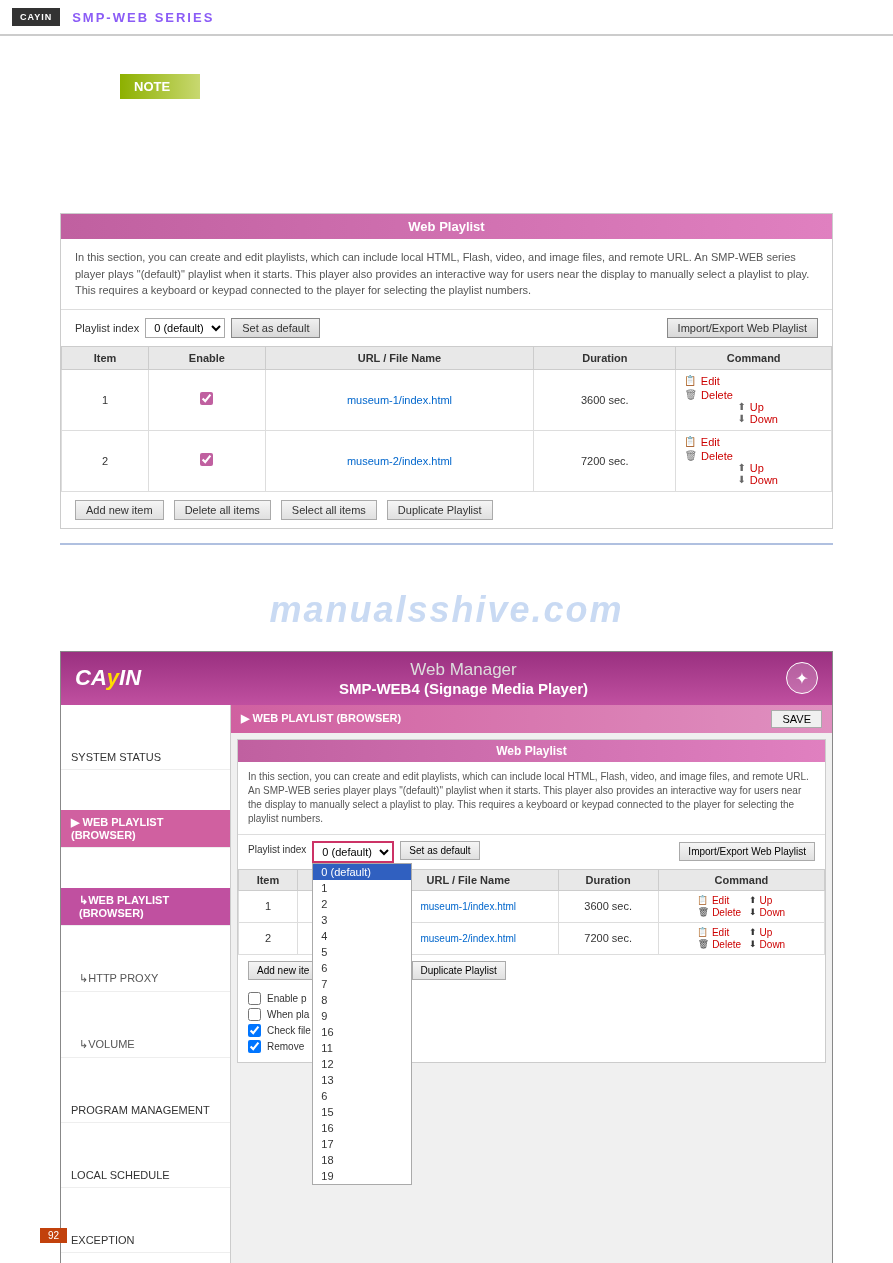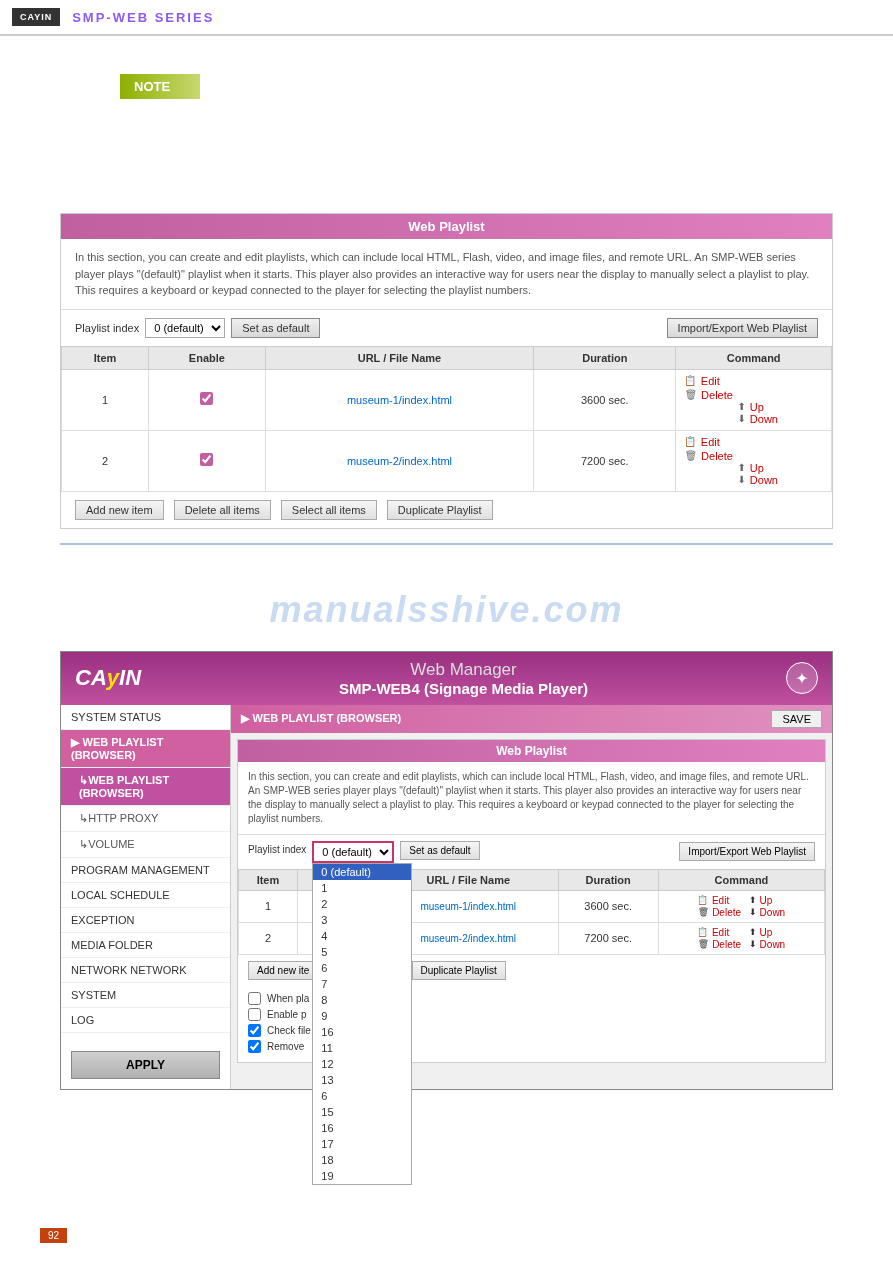--- a/index.html
+++ b/index.html
@@ -236,20 +236,21 @@
       background: #fff;
       border-right: 1px solid #ccc;
       flex-shrink: 0;
     }
     .wm-sidebar-item {
       padding: 6px 10px;
       font-size: 11px;
       border-bottom: 1px solid #eee;
       cursor: pointer;
       color: #333;
+      margin-top: 40px;
     }
     .wm-sidebar-item.active {
       background: #d060a0;
       color: #fff;
       font-weight: bold;
     }
     .wm-sidebar-item.sub {
       padding-left: 18px;
       color: #555;
     }
@@ -701,27 +702,27 @@
 
         <div class="wm-bottom-buttons">
           <button class="wm-btn">Add new ite</button>
           <button class="wm-btn">Select all items</button>
           <button class="wm-btn">Duplicate Playlist</button>
         </div>
 
         <div class="wm-checkboxes">
           <div class="wm-checkbox-row">
             <input type="checkbox" style="">
+            <span>Enable p</span>
+            <span>ypad device</span>
+          </div>
+          <div class="wm-checkbox-row">
+            <input type="checkbox" style="">
             <span>When pla</span>
             <span>m the next item</span>
-          </div>
-          <div class="wm-checkbox-row">
-            <input type="checkbox" style="">
-            <span>Enable p</span>
-            <span>ypad device</span>
           </div>
           <div class="wm-checkbox-row">
             <input type="checkbox" checked="" style="">
             <span>Check file</span>
             <div class="wm-seconds-row">
               <input class="wm-seconds-input" type="text" value="3" style="">
               <span>seconds.</span>
             </div>
           </div>
           <div class="wm-checkbox-row">

